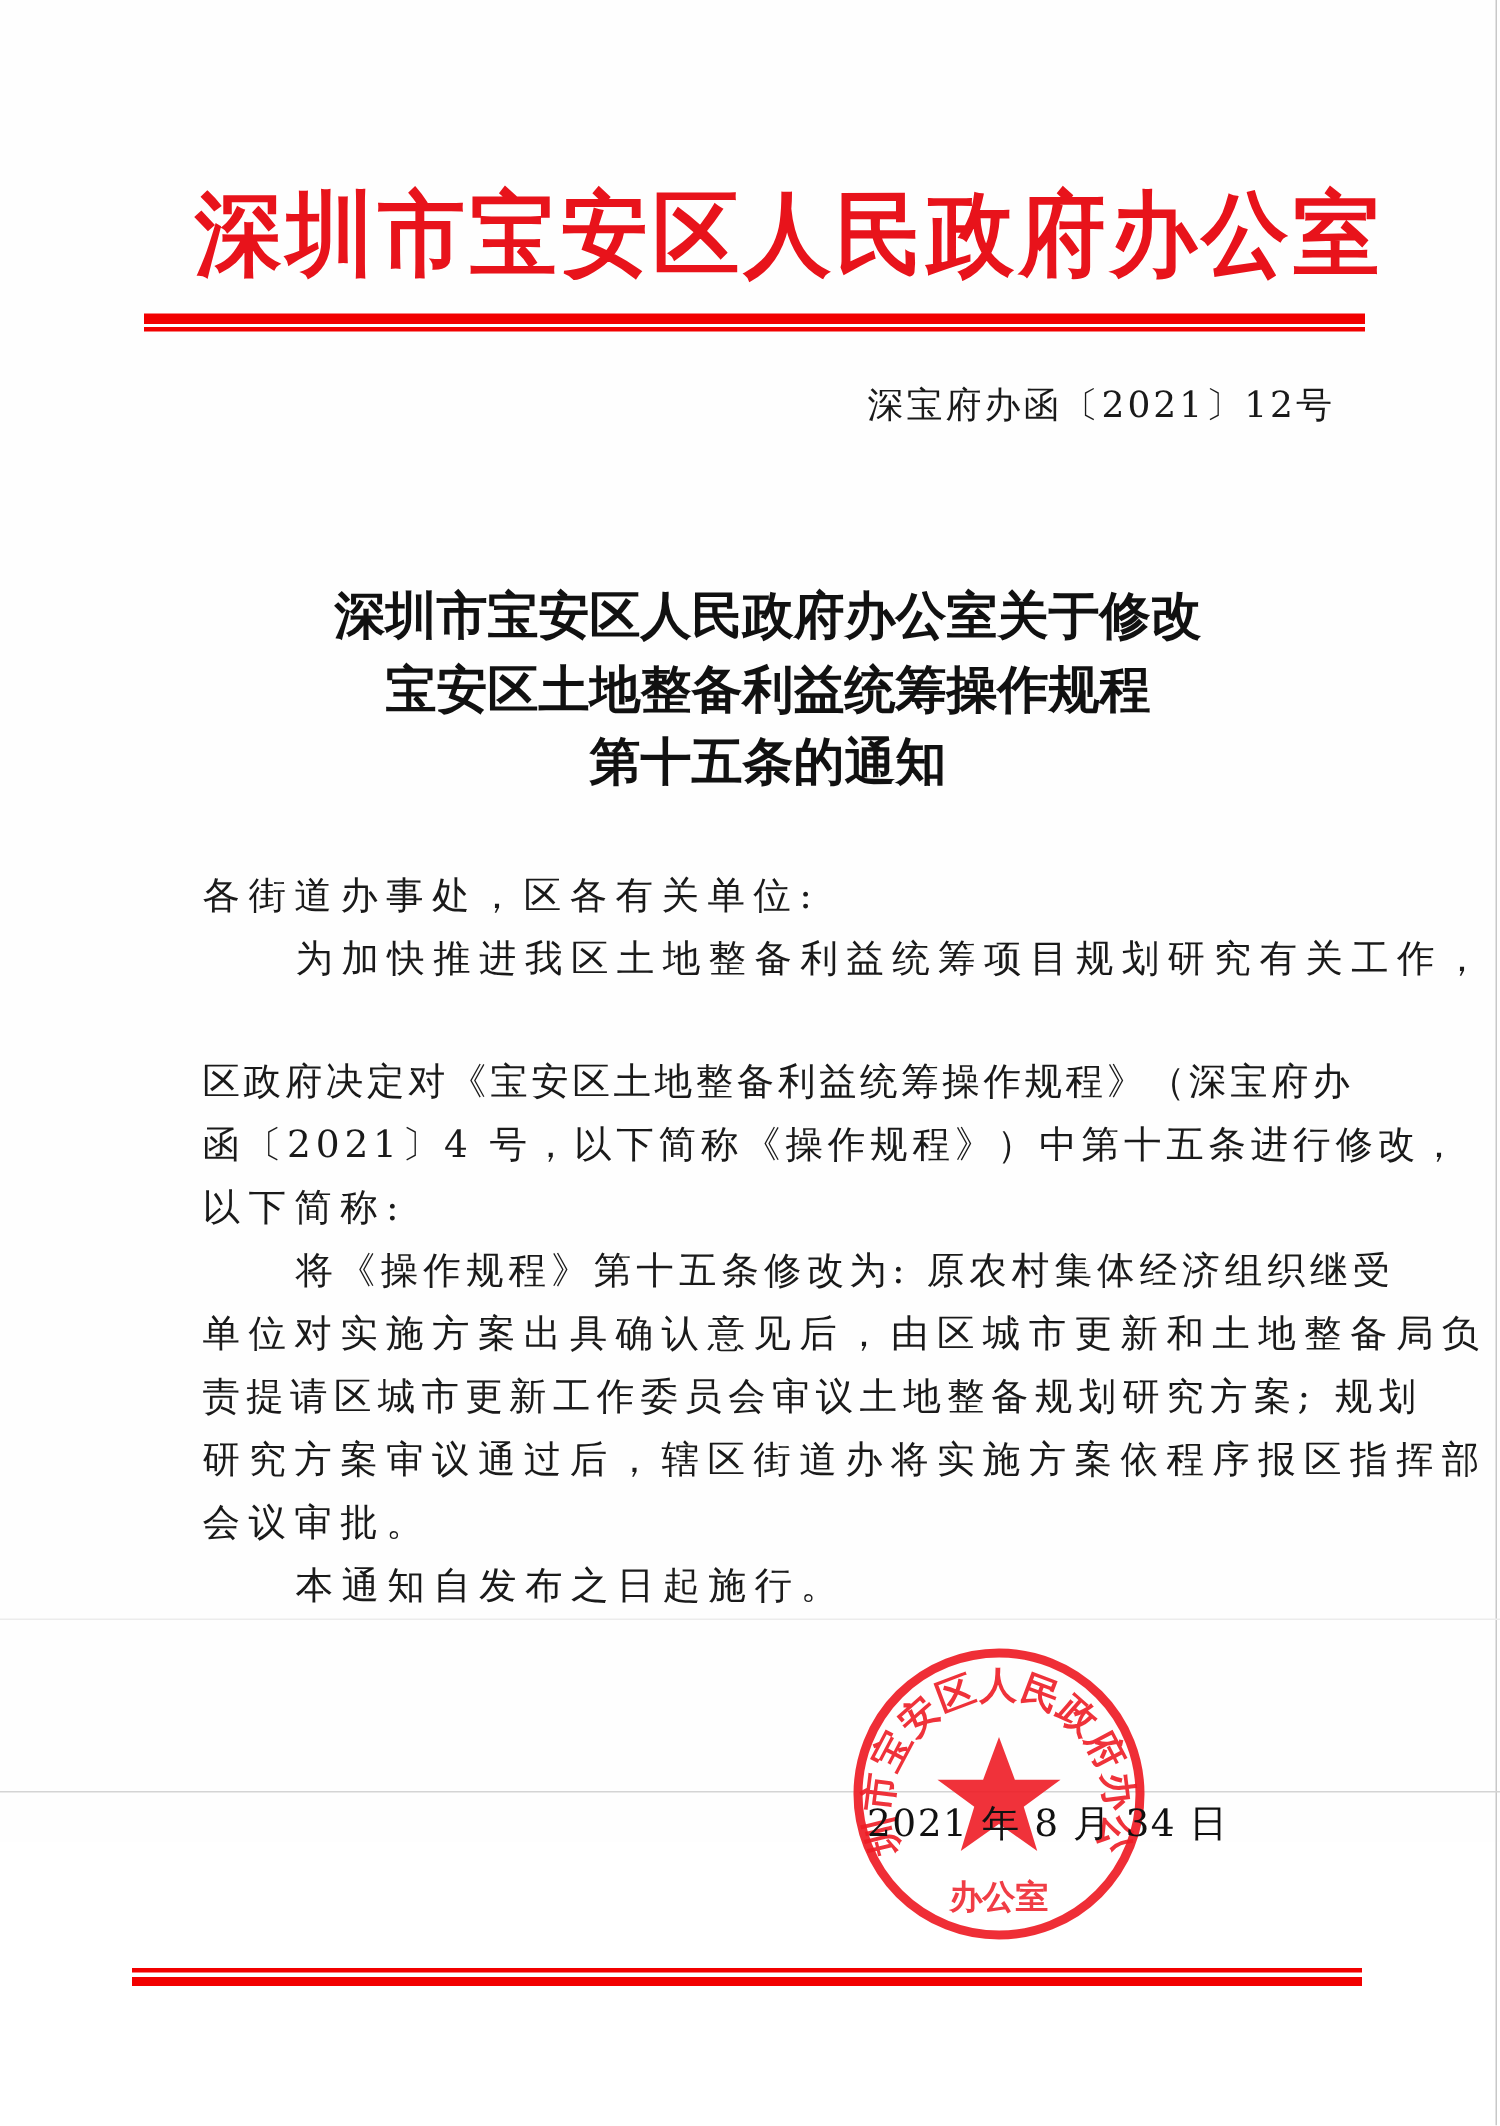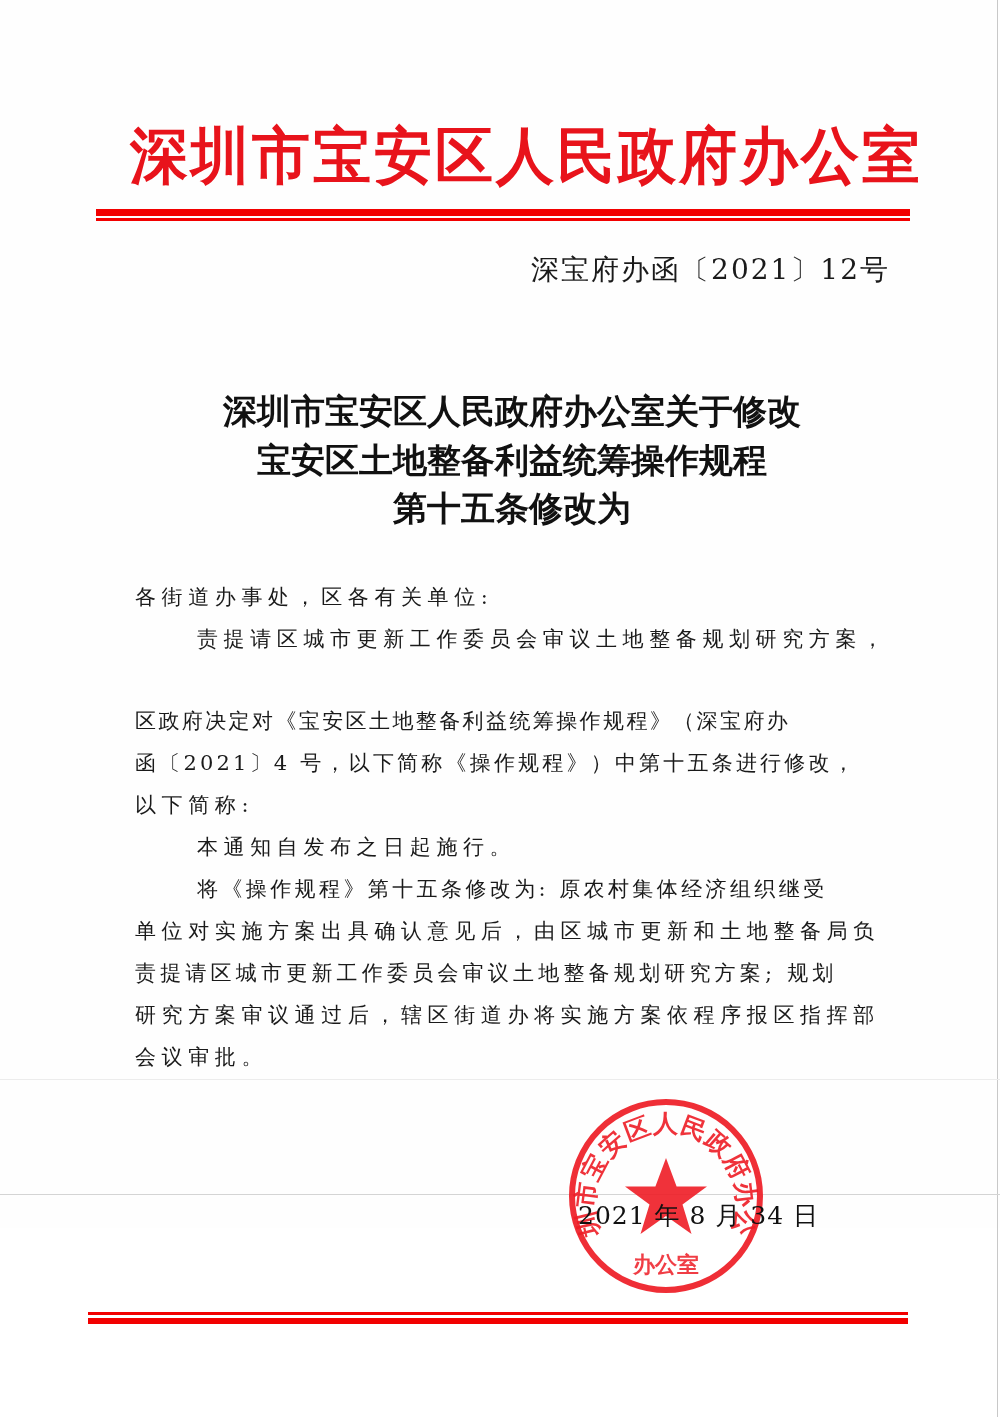--- a/index.html
+++ b/index.html
@@ -48,21 +48,21 @@
     }
     .rule.top-thick  { left: 96px; top: 209px; width: 814px; height: 7px; }
     .rule.top-thin   { left: 96px; top: 218px; width: 814px; height: 3px; }
     .rule.bot-thin   { left: 88px; top: 1312px; width: 820px; height: 3px; }
     .rule.bot-thick  { left: 88px; top: 1318px; width: 820px; height: 6px; }
 
     .doc-number {
       position: absolute;
       right: 110px; top: 252px;
       font-family: "DejaVu Serif", "Liberation Serif", serif;
-      font-size: 28px;
+      font-size: 24px;
       line-height: 36px;
       color: #1a1a1a;
       letter-spacing: 2px;
       white-space: nowrap;
     }
 
     .subject {
       position: absolute;
       left: 100px; top: 390px;
       width: 824px;
@@ -74,21 +74,21 @@
       color: #111111;
       letter-spacing: 0px;
     }
     .subject div { white-space: nowrap; font-family: Liberation Mono, monospace; }
 
     .body-text {
       position: absolute;
       left: 135px; top: 576px;
       width: 770px;
       font-family: "DejaVu Serif", "Liberation Serif", serif;
-      font-size: 21px;
+      font-size: 25px;
       line-height: 42px;
       color: #1a1a1a;
       letter-spacing: 5.6px;
     }
     .body-text .line { white-space: nowrap; height: 42px; }
     .indent { padding-left: 62px; }
 
     .faint-line {
       position: absolute;
       left: 0; width: 1000px; height: 1px;
@@ -124,43 +124,43 @@
   <div class="masthead">深圳市宝安区人民政府办公室</div>
 
   <div class="rule top-thick"></div>
   <div class="rule top-thin"></div>
 
   <div class="doc-number">深宝府办函〔2021〕12号</div>
 
   <div class="subject">
     <div>深圳市宝安区人民政府办公室关于修改</div>
     <div>宝安区土地整备利益统筹操作规程</div>
-    <div>第十五条修改为</div>
+    <div>第十五条的通知</div>
   </div>
 
   <div class="body-text">
     <div class="line">各街道办事处，区各有关单位:</div>
 
     <div>
-      <div class="line indent">责提请区城市更新工作委员会审议土地整备规划研究方案，</div>
+      <div class="line indent">为加快推进我区土地整备利益统筹项目规划研究有关工作，</div>
       <div class="line" style="letter-spacing:2.4px;margin-top:40px;">区政府决定对《宝安区土地整备利益统筹操作规程》（深宝府办</div>
       <div class="line" style="letter-spacing:3.2px;">函〔2021〕4 号，以下简称《操作规程》）中第十五条进行修改，</div>
       <div class="line">以下简称:</div>
-    </div>
-
-    <div>
-      <div class="line indent">本通知自发布之日起施行。</div>
     </div>
 
     <div>
       <div class="line indent" style="letter-spacing:3.4px;">将《操作规程》第十五条修改为: 原农村集体经济组织继受</div>
       <div class="line">单位对实施方案出具确认意见后，由区城市更新和土地整备局负</div>
       <div class="line" style="letter-spacing:4.2px;">责提请区城市更新工作委员会审议土地整备规划研究方案; 规划</div>
       <div class="line">研究方案审议通过后，辖区街道办将实施方案依程序报区指挥部</div>
       <div class="line">会议审批。</div>
+    </div>
+
+    <div>
+      <div class="line indent">本通知自发布之日起施行。</div>
     </div>
   </div>
 
   <div class="faint-line a"></div>
   <div class="faint-line b"></div>
 
   <svg class="seal" viewBox="0 0 200 200" xmlns="http://www.w3.org/2000/svg">
     <defs>
       <path id="sealArc" d="M 32,132 A 72,72 0 1 1 168,132" fill="none"></path>
     </defs>

